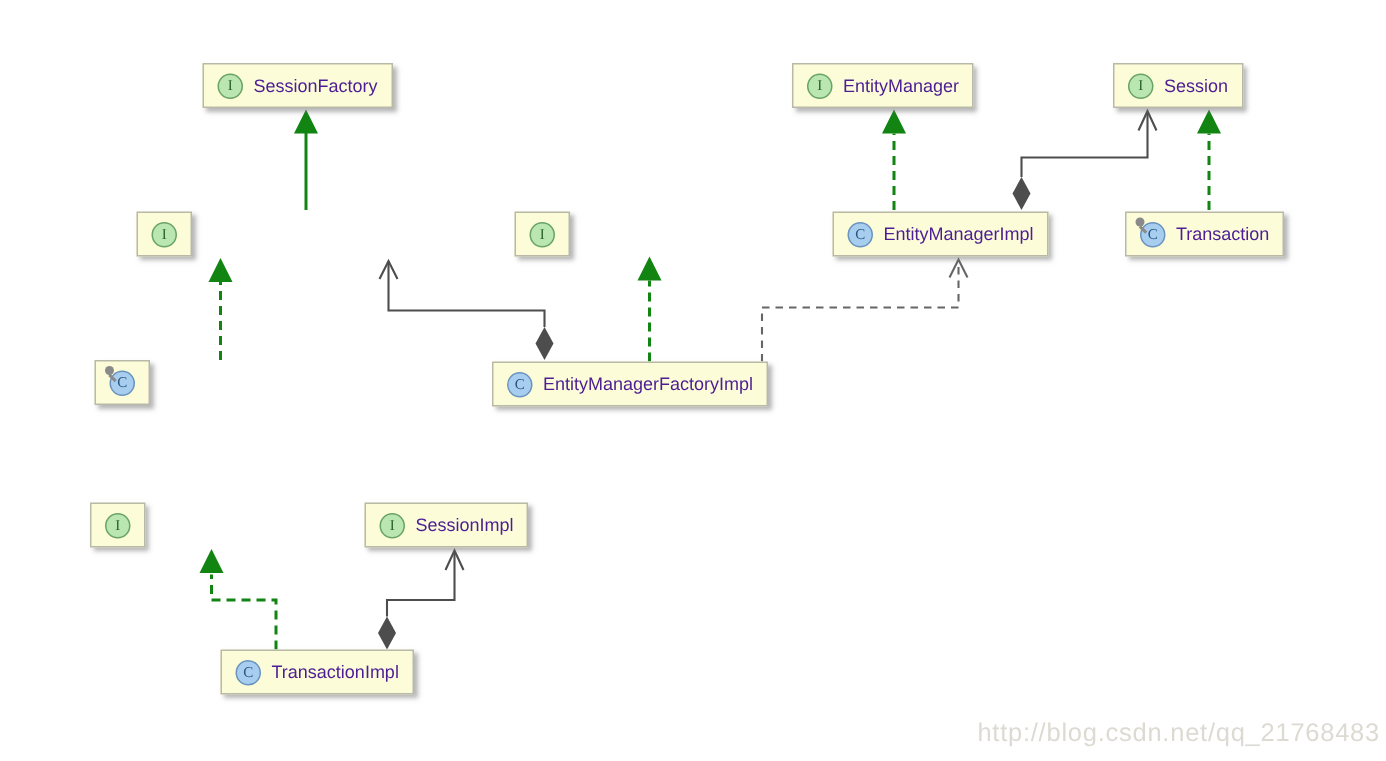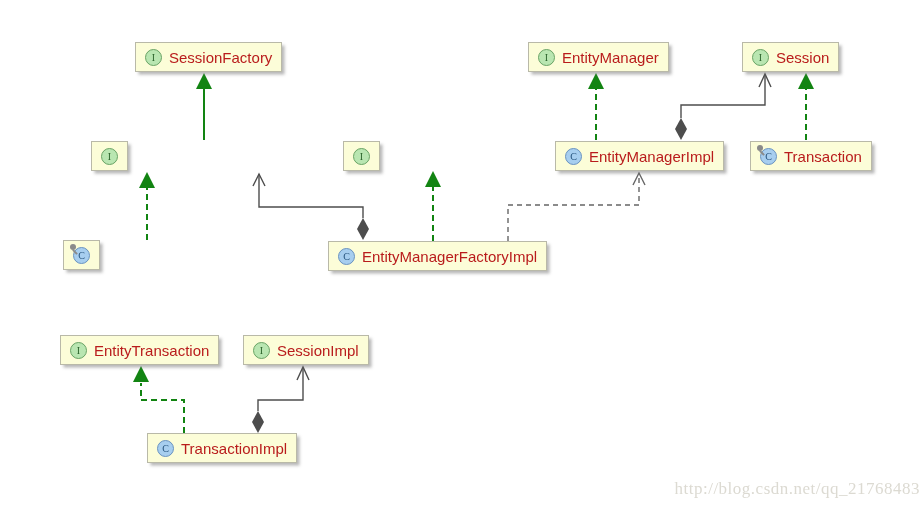--- a/index.html
+++ b/index.html
@@ -19,22 +19,22 @@
     align-items:center;
     gap:7px;
     padding:0 9px;
     background:#fcfdd8;
     border:1px solid #b9b9a8;
     box-shadow:2.5px 2.5px 3px rgba(110,110,110,0.5);
     white-space:nowrap;
     cursor:default;
   }
   .nlabel{
-    font-size:15px;
-    color:#b91c1c;
+    font-size:12px;
+    color:#4c1d95;
   }
   .nicon{
     position:relative;
     width:15px;height:15px;
     flex:0 0 15px;
     border-radius:50%;
     display:flex;
     align-items:center;
     justify-content:center;
     font-family:"Liberation Serif", serif;
@@ -62,21 +62,21 @@
     position:absolute;
     left:0px;top:1px;
     width:2px;height:6px;
     background:#8a8a8a;
     transform:rotate(-45deg);
   }
   #watermark{
     position:absolute;
     right:4px;
     bottom:8px;
-    font-family:Liberation Serif, serif;
+    font-family:Liberation Sans, sans-serif;
     font-size:17px;
     letter-spacing:0.5px;
     color:#dcdad2;
     user-select:none;
   }
 </style>
 </head>
 <body>
 
 <div id="canvas">
@@ -192,21 +192,20 @@
     <span class="nicon cls">
         <span>C</span>
       </span>
     <span class="nlabel">EntityManagerFactoryImpl</span>
   </div>
 
   <div class="node" style="left:60px;top:335px;">
     <span class="nicon iface">
         <span>I</span>
       </span>
-    <span class="nlabel">EntityTransaction</span>
   </div>
   <div class="node" style="left:243px;top:335px;">
     <span class="nicon iface">
         <span>I</span>
       </span>
     <span class="nlabel">SessionImpl</span>
   </div>
 
   <div class="node" style="left:147px;top:433px;">
     <span class="nicon cls">

